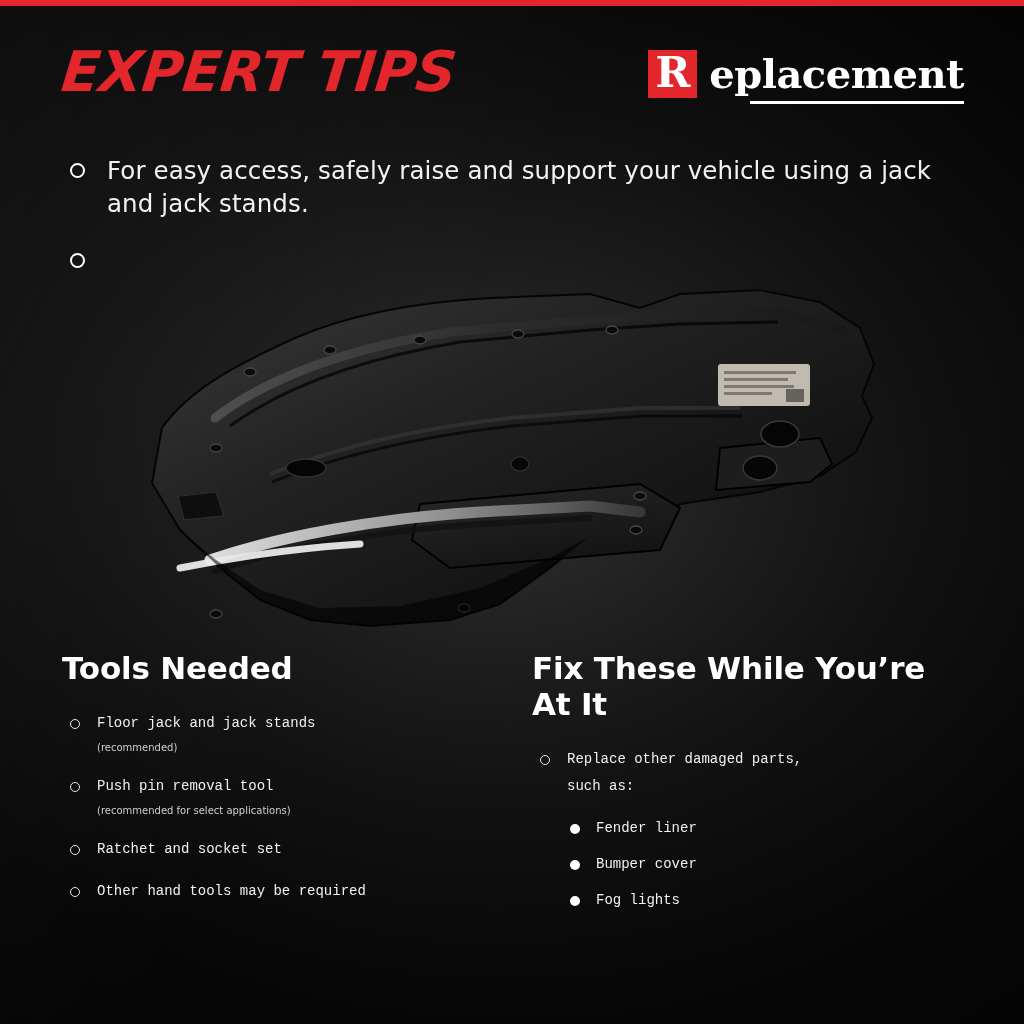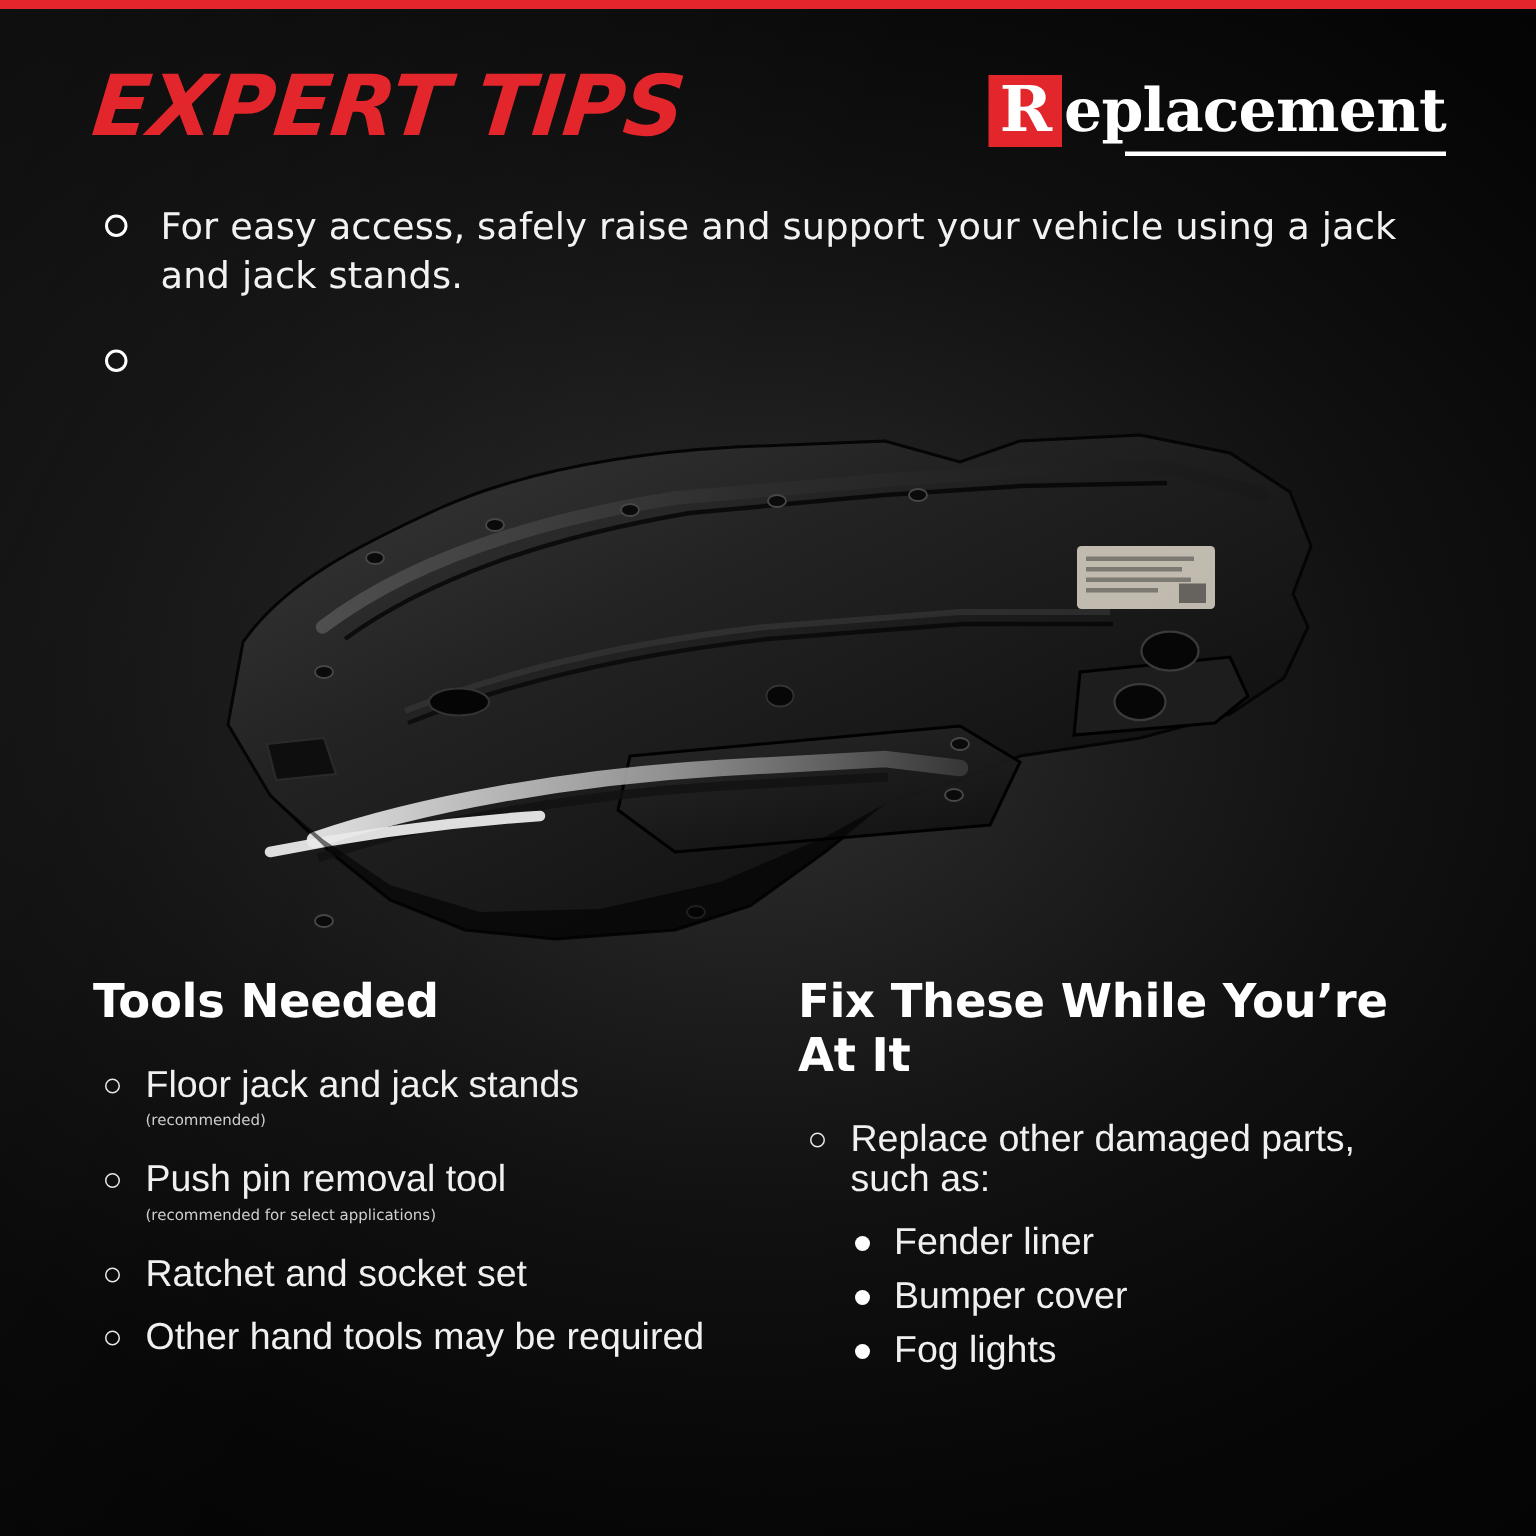--- a/index.html
+++ b/index.html
@@ -60,34 +60,35 @@
     padding: 0 7px 2px 7px;
     display: inline-block;
   }
   .logo-word {
     font-family: "DejaVu Serif", serif;
     font-weight: 700;
     font-size: 40px;
     line-height: 46px;
     color: #fff;
     letter-spacing: -0.5px;
-    padding-left: 1px;
+    padding-left: 12px;
   }
   .logo-underline {
     width: 214px; height: 3px; background: #fff; margin-top: 3px;
   }
 
   
   .tips {
     position: absolute; left: 62px; top: 134px; width: 900px;
   }
   .tip {
     display: flex;
     align-items: flex-start;
     margin-bottom: 24px;
+    margin-top: 20px;
   }
   .ring {
     width: 15px; height: 15px;
     border: 2px solid #ffffff;
     border-radius: 50%;
     flex: 0 0 auto;
     margin: 9px 22px 0 8px;
   }
   .tip-text {
     font-size: 24.5px;
@@ -136,24 +137,24 @@
     margin: 9px 17px 0 8px;
   }
   .solid-dot {
     width: 10px; height: 10px;
     background: #ffffff;
     border-radius: 50%;
     flex: 0 0 auto;
     margin: 9px 16px 0 38px;
   }
   .b-main {
-    font-size: 25px;
+    font-size: 14px;
     line-height: 27px;
     color: #f0f0f0;
-    font-family: Liberation Sans, sans-serif;
+    font-family: Liberation Mono, monospace;
   }
   .b-sub {
     font-size: 10px;
     line-height: 20px;
     color: #cfcfcf;
     font-family: "DejaVu Sans", sans-serif;
     margin-top: 1px;
   }
   .sub-bullets { margin-top: 4px; }
   .sub-bullets .bullet-row { margin-bottom: 9px; }

